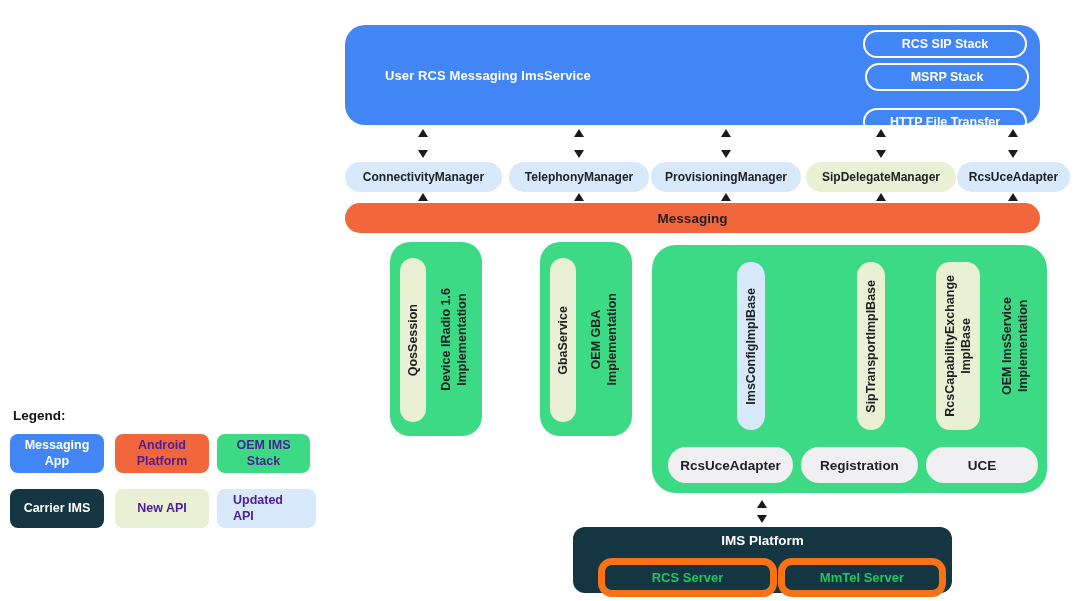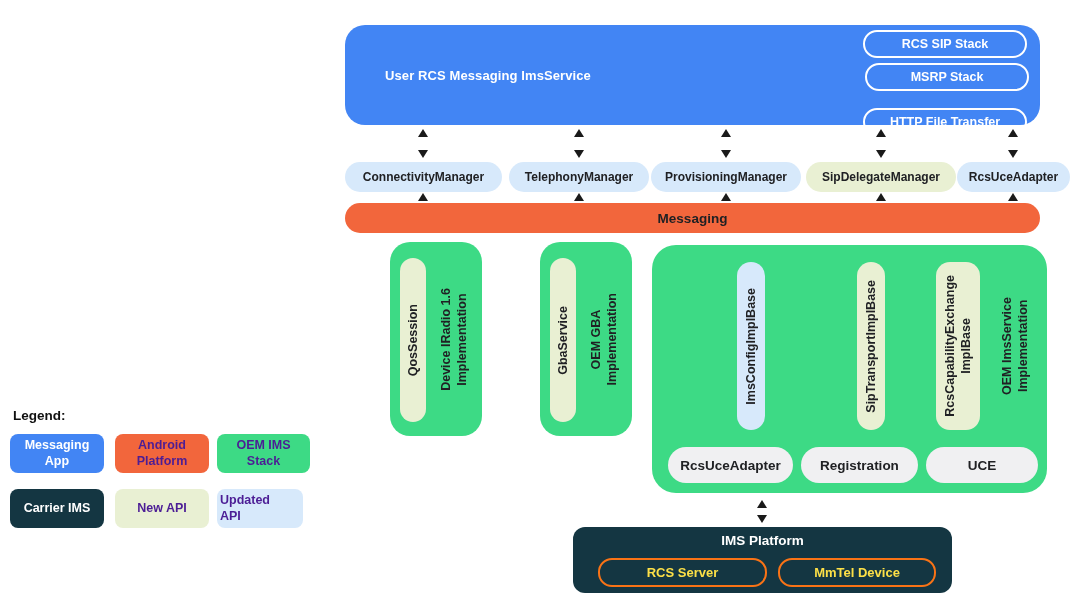--- a/index.html
+++ b/index.html
@@ -39,31 +39,31 @@
     writing-mode:vertical-rl; transform:rotate(180deg);
     white-space:pre-line; text-align:center; line-height:1.28;
     font-weight:bold; color:#202124; font-size:12.5px;
   }
 
   .feature-pill { height:36px; border-radius:18px; font-size:13.5px; }
 
   .backend-box { border-radius:12px; }
   .backend-title { color:#ffffff; font-weight:bold; font-size:13.5px; text-align:center; }
   .server-pill {
-    border:2px solid #f97316; border-radius:14px; color:#fde047;
+    border:7px solid #f97316; border-radius:14px; color:#22c55e;
     font-weight:bold; font-size:13px;text-align:center;
   }
 
   .legend-title { font-weight:bold; font-size:13.5px; color:#111; }
   .legend-item {
     width:94px; height:39px; border-radius:8px; font-weight:bold; font-size:12.5px;
     color:#4c1d95; text-align:center; white-space:pre-line; line-height:1.25;
   }
   .legend-item.white { color:#ffffff; }
-  .legend-item.leftalign { justify-content:flex-start; text-align:left; padding-left:3px; width:83px; }
+  .legend-item.leftalign { justify-content:flex-start; text-align:left; padding-left:16px; width:83px; }
 
   
   .tri { position:absolute; width:0; height:0; }
   .tri-up   { border-left:5px solid transparent; border-right:5px solid transparent; border-bottom:8px solid #1a1a1a; }
   .tri-down { border-left:5px solid transparent; border-right:5px solid transparent; border-top:8px solid #1a1a1a; }
 </style>
 </head>
 <body>
 
 <div class="canvas">
@@ -145,21 +145,21 @@
     <div class="abs flexc bold bg-gray feature-pill" style="left:149px; top:202px; width:117px;">Registration</div>
     <div class="abs flexc bold bg-gray feature-pill" style="left:274px; top:202px; width:112px;">UCE</div>
   </div>
 
   <div class="tri tri-up" style="left:757px; top:500px;"></div>
   <div class="tri tri-down" style="left:757px; top:515px;"></div>
 
   <div class="abs bg-dark backend-box" style="left:573px; top:527px; width:379px; height:66px;">
     <div class="abs backend-title" style="left:0; top:6px; width:100%;">IMS Platform</div>
     <div class="abs flexc server-pill" style="left:25px; top:31px; width:165px; height:25px;">RCS Server</div>
-    <div class="abs flexc server-pill" style="left:205px; top:31px; width:154px; height:25px;">MmTel Device</div>
+    <div class="abs flexc server-pill" style="left:205px; top:31px; width:154px; height:25px;">MmTel Server</div>
   </div>
 
   <div class="abs legend-title" style="left:13px; top:408px;">Legend:</div>
 
   <div class="abs flexc legend-item bg-blue white" style="left:10px; top:434px;">Messaging
 App</div>
   <div class="abs flexc legend-item bg-orange" style="left:115px; top:434px;">Android
 Platform</div>
   <div class="abs flexc legend-item bg-green" style="left:217px; top:434px; width:93px;">OEM IMS
 Stack</div>

